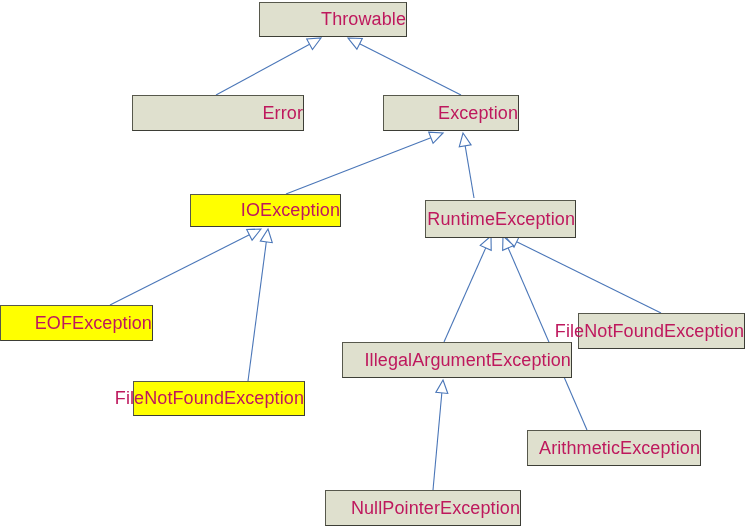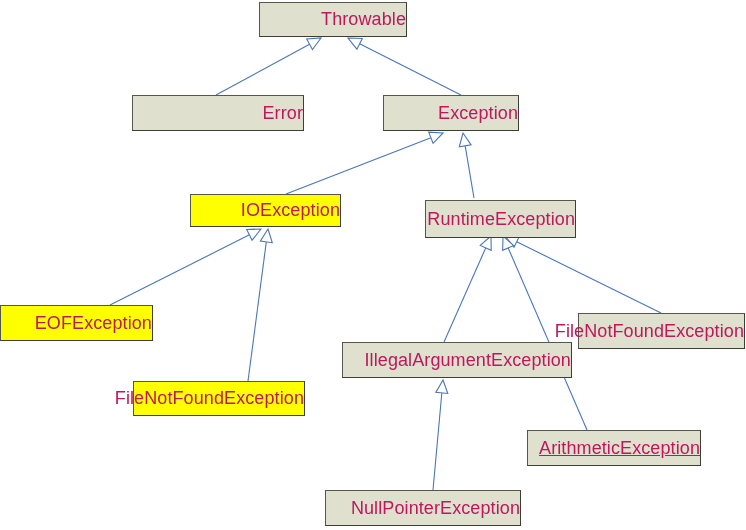--- a/index.html
+++ b/index.html
@@ -116,21 +116,21 @@
       </div>
       <div class="node gray" style="left: 578px; top: 313px; width: 167px; height: 36px;">
         <span class="node-label">FileNotFoundException</span>
       </div>
       <div class="node gray" style="left: 342px; top: 342px; width: 230px; height: 36px;">
         <span class="node-label">IllegalArgumentException</span>
       </div>
       <div class="node yellow" style="left: 133px; top: 381px; width: 172px; height: 35px;">
         <span class="node-label">FileNotFoundException</span>
       </div>
-      <div class="node gray" style="left: 527px; top: 430px; width: 174px; height: 36px; text-decoration: underline;">
+      <div class="node gray" style="left: 527px; top: 430px; width: 174px; height: 36px;">
         <span class="node-label">ArithmeticException</span>
       </div>
       <div class="node gray" style="left: 325px; top: 490px; width: 196px; height: 36px;">
         <span class="node-label">NullPointerException</span>
       </div>
     </div>
 
 </div>
 
 </body></html>

